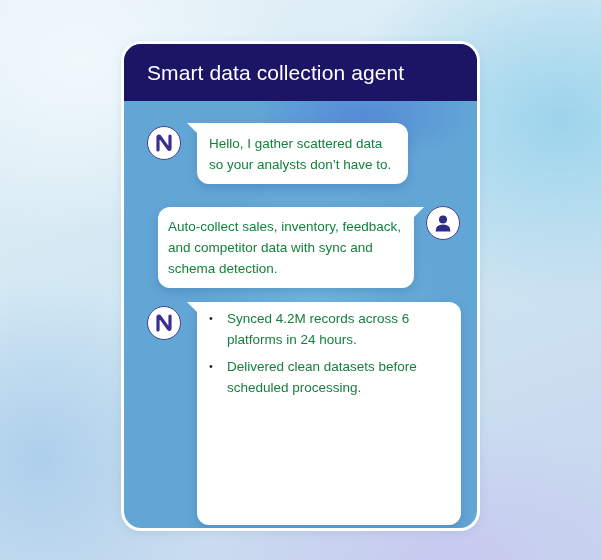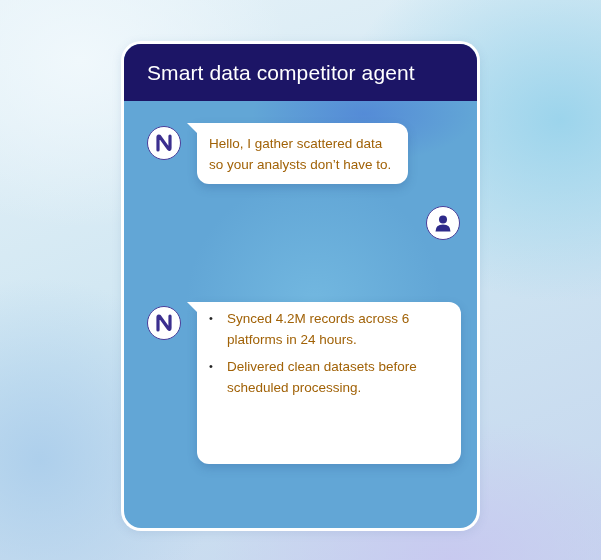--- a/index.html
+++ b/index.html
@@ -34,64 +34,67 @@
     color: #ffffff; font-size: 21px; font-weight: 500; letter-spacing: 0.1px;
   }
   .avatar {
     position: absolute; width: 34px; height: 34px; border-radius: 50%;
     background: #fff; border: 1.5px solid #4a3f9a; box-sizing: border-box;
     display: flex; align-items: center; justify-content: center;
   }
   .bubble {
     position: absolute; background: #fff; border-radius: 12px;
     box-shadow: 0 4px 10px rgba(40,80,140,0.25);
-    color: #a16207; font-size: 13.5px; line-height: 21px; box-sizing: border-box;
+    color: #15803d; font-size: 13.5px; line-height: 21px; box-sizing: border-box;
   }
   .bubble.left { border-top-left-radius: 0; }
   .bubble.left::before {
     content: ""; position: absolute; left: -10px; top: 0;
     border-top: 10px solid #fff; border-left: 10px solid transparent;
   }
   .bubble.right { border-top-right-radius: 0; }
   .bubble.right::before {
     content: ""; position: absolute; right: -10px; top: 0;
     border-top: 10px solid #fff; border-right: 10px solid transparent;
   }
   .b1 { left: 73px; top: 79px; width: 211px; height: 61px; padding: 10px 12px; }
   .b2 { left: 34px; top: 163px; width: 256px; height: 81px; padding: 9px 10px; }
-  .b3 { left: 73px; top: 258px; width: 264px; height: 162px; padding: 6px 12px 0 10px; }
+  .b3 { left: 73px; top: 258px; width: 264px; height: 223px; padding: 6px 12px 0 10px; }
   .a1 { left: 23px; top: 82px; }
   .a2 { left: 302px; top: 162px; }
   .a3 { left: 23px; top: 262px; }
   ul.points { list-style: none; margin: 0; padding: 0; }
   ul.points li {
     position: relative; padding-left: 20px; line-height: 21px; margin-bottom: 6px;
   }
   ul.points li::before {
     content: "•"; position: absolute; left: 2px; top: 0; font-size: 11px; color: #222;
   }
 </style>
 </head>
 <body>
 
 <div class="card">
   <div class="card-inner">
     <div class="header">
-      <span class="header-title">Smart data competitor agent</span>
+      <span class="header-title">Smart data collection agent</span>
     </div>
 
     <div class="avatar a1">
       <svg width="20" height="20" viewBox="0 0 20 20">
         <path d="M4 17 L4 4 Q4 2.5 5.5 3.2 L14.5 15.8 Q16 17.5 16 15 L16 3" fill="none" stroke="#3b2f8f" stroke-width="3.2" stroke-linecap="round" stroke-linejoin="round"></path>
       </svg>
     </div>
     <div class="bubble left b1">
       <span>Hello, I gather scattered data so your analysts don’t have to.</span>
     </div>
 
+    <div class="bubble right b2">
+      <span>Auto-collect sales, inventory, feedback, and competitor data with sync and schema detection.</span>
+    </div>
     <div class="avatar a2">
       <svg width="18" height="18" viewBox="0 0 18 18">
         <circle cx="9" cy="5.5" r="4" fill="#2e2a8a"></circle>
         <path d="M1.5 17.5 Q1.5 10.5 9 10.5 Q16.5 10.5 16.5 17.5 Z" fill="#2e2a8a"></path>
       </svg>
     </div>
 
     <div class="avatar a3">
       <svg width="20" height="20" viewBox="0 0 20 20">
         <path d="M4 17 L4 4 Q4 2.5 5.5 3.2 L14.5 15.8 Q16 17.5 16 15 L16 3" fill="none" stroke="#3b2f8f" stroke-width="3.2" stroke-linecap="round" stroke-linejoin="round"></path>

